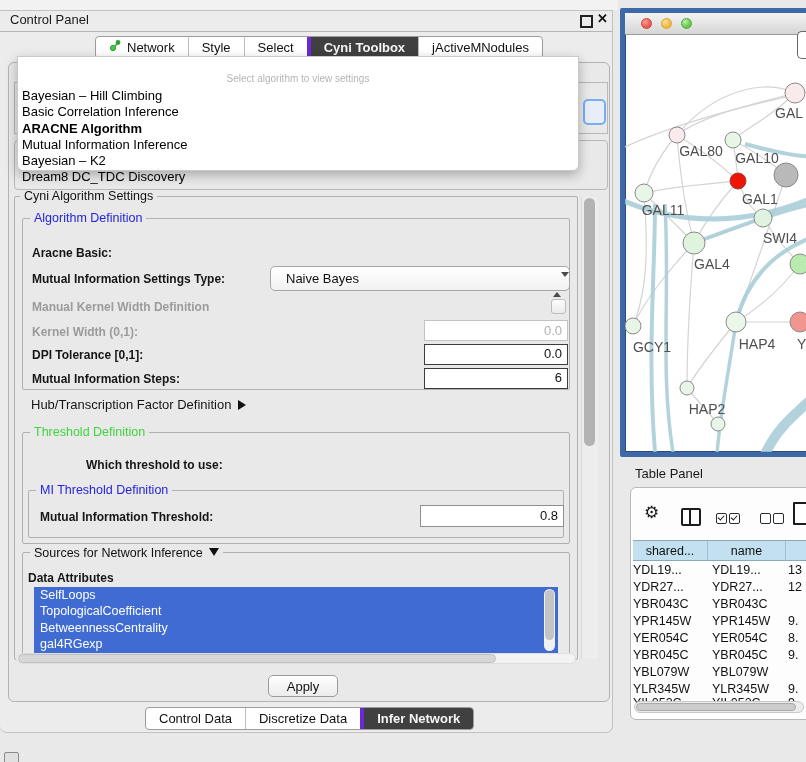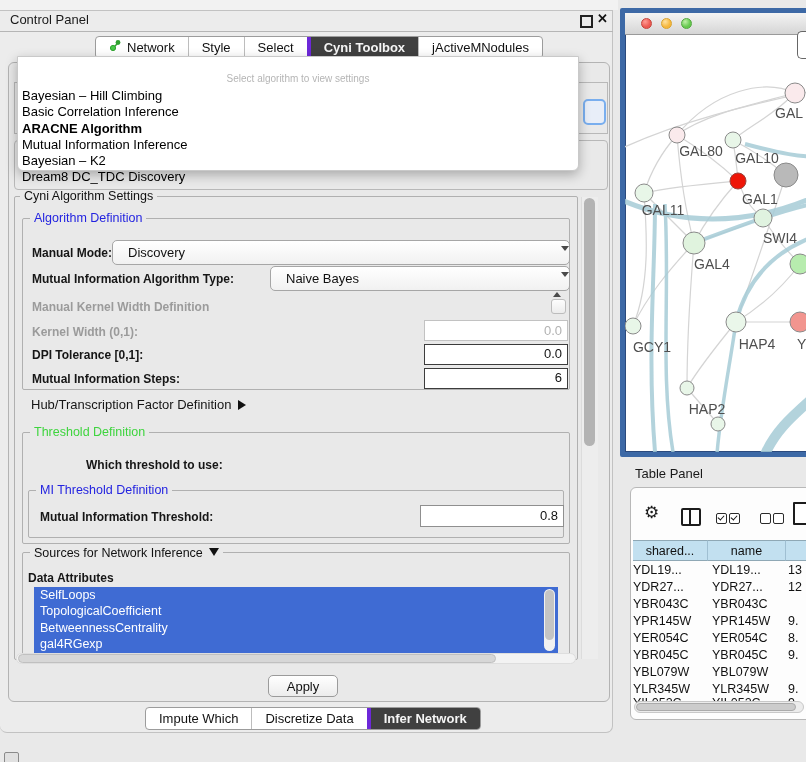--- a/index.html
+++ b/index.html
@@ -186,27 +186,23 @@
     <div class="algo-option">Bayesian – K2</div>
     <div class="algo-option">Dream8 DC_TDC Discovery</div>
   </div>
 
   <div class="abs groupbox gb-settings"></div>
   <div class="grouptitle" style="left:20px;top:189px;">Cyni Algorithm Settings</div>
 
   <div class="abs groupbox gb-algdef"></div>
   <div class="grouptitle t-blue" style="left:30px;top:211px;">Algorithm Definition</div>
 
-  <div class="lbl" style="left:32px;top:246px;">Manual Mode:</div>
-  <div class="combo" style="left:112px;top:240px;width:458px;height:25px;line-height:23px;">
-    <span>Discovery</span>
-    <span class="stepper"><span class="up"></span><span class="dn"></span></span>
-  </div>
-
-  <div class="lbl" style="left:32px;top:272px;">Mutual Information Algorithm Type:</div>
+  <div class="lbl" style="left:32px;top:246px;">Aracne Basic:</div>
+
+  <div class="lbl" style="left:32px;top:272px;">Mutual Information Settings Type:</div>
   <div class="combo" style="left:270px;top:266px;width:300px;height:25px;line-height:23px;">
     <span>Naive Bayes</span>
     <span class="stepper"><span class="up"></span><span class="dn"></span></span>
   </div>
 
   <div class="lbl disabled" style="left:32px;top:300px;">Manual Kernel Width Definition</div>
   <div class="checkbox" style="left:551px;top:299px;"></div>
 
   <div class="lbl disabled" style="left:32px;top:325px;">Kernel Width (0,1):</div>
   <div class="field disabled" style="left:424px;top:320px;width:144px;height:21px;line-height:19px;">0.0</div>
@@ -252,21 +248,21 @@
       <div class="thumb"></div>
     </div>
   <div class="abs settings-hscroll">
       <div class="thumb"></div>
     </div>
 
   <div class="abs apply-btn">Apply</div>
 
   <div class="abs bottom-tabs seg">
     <div class="seg-item">
-        <span>Impute Which</span>
+        <span>Control Data</span>
       </div>
     <div class="seg-item">
         <span>Discretize Data</span>
       </div>
     <div class="seg-item selected">
         <span>Infer Network</span>
       </div>
   </div>
 
   <div class="abs mini-sq"></div>

